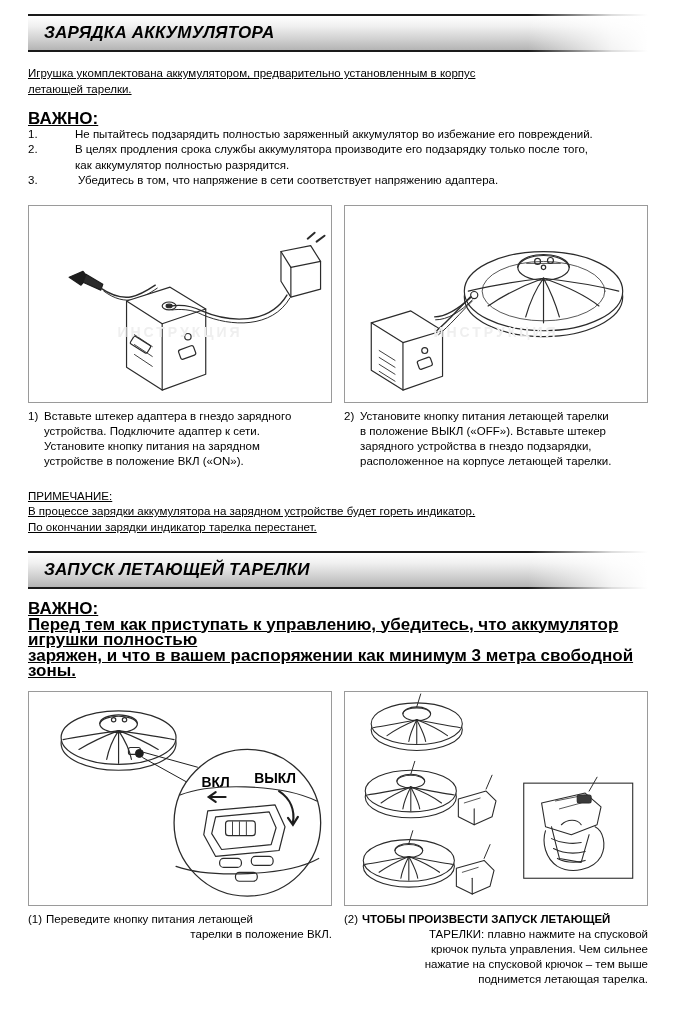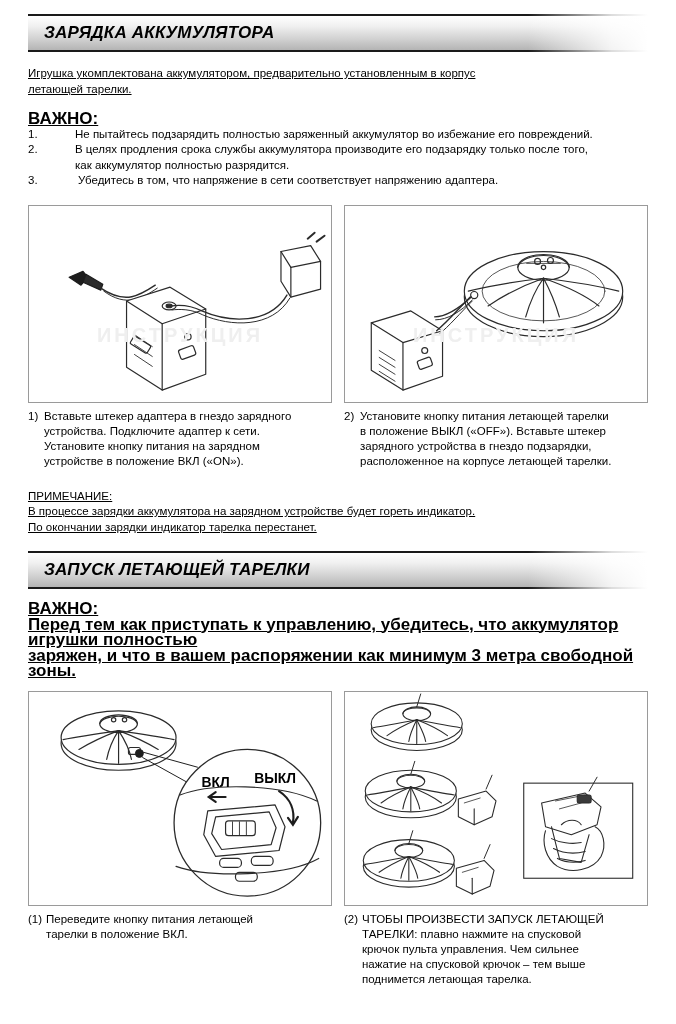--- a/index.html
+++ b/index.html
@@ -108,30 +108,30 @@
     gap: 12px;
     font-size: 11.5px;
     line-height: 15px;
   }
   .caption-col { flex: 1 1 50%; }
   .caption-col .cap-line { display: flex; align-items: flex-start; }
   .caption-col .cap-line .marker { flex: 0 0 16px; }
   .caption-col .cap-line .marker.w18 { flex: 0 0 18px; }
   .caption-col .cap-line .txt { flex: 1 1 auto; }
   .cap-indent { padding-left: 16px; }
-  .cap-indent18 { padding-left: 18px; }
-  .cap-strong { font-weight: normal; }
+  .cap-indent18 { padding-left: 18px; text-align: right; }
+  .cap-strong { font-weight: bold; }
 
   
   .wm {
     position: absolute;
     left: 0; right: 0;
     top: 118px;
     text-align: center;
-    font-size: 20px;
+    font-size: 14px;
     letter-spacing: 3px;
     color: #efefef;
     font-weight: bold;
     user-select: none;
   }
 </style>
 </head>
 <body>
 
 <div class="page">

